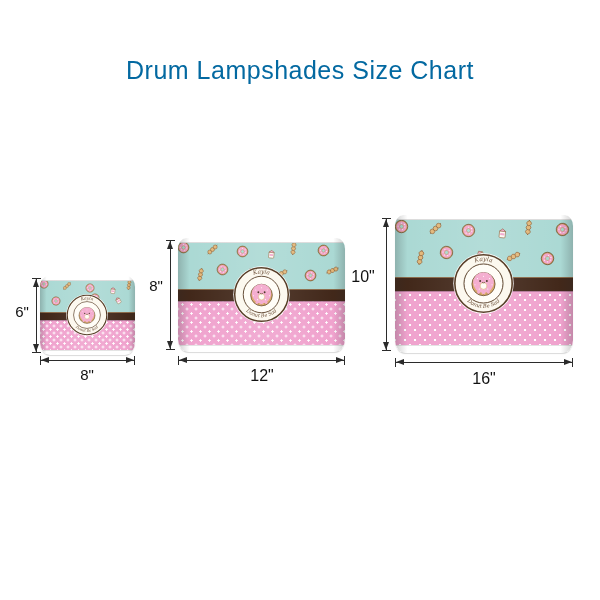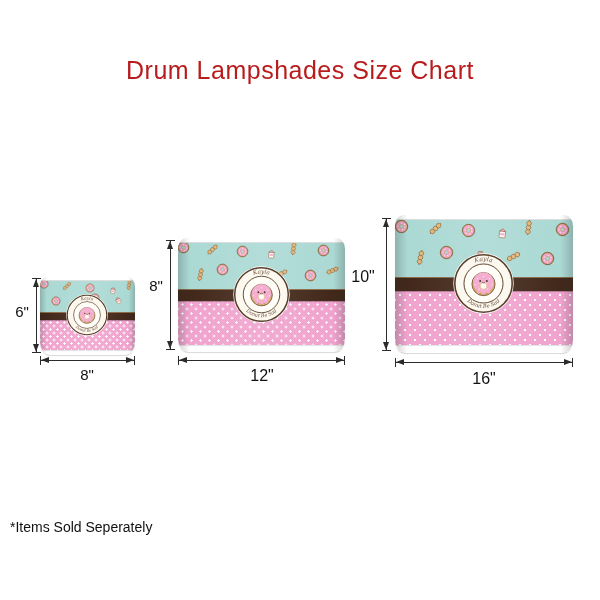--- a/index.html
+++ b/index.html
@@ -1,19 +1,19 @@
 <!DOCTYPE html>
 <html><head>
 <meta charset="utf-8">
 <style>
   html,body{margin:0;padding:0;background:#fff;}
   .canvas{position:relative;width:600px;height:600px;background:#fff;margin:0 auto;overflow:hidden;
           font-family:"Liberation Sans",sans-serif;}
   .title{position:absolute;top:56px;left:0;width:600px;text-align:center;
-         font-size:25px;color:#b91c1c;letter-spacing:0.5px;}
+         font-size:25px;color:#0369a1;letter-spacing:0.5px;}
   .footnote{position:absolute;left:10px;top:519px;font-size:14px;color:#111;}
 
   
   .shade{position:absolute;overflow:hidden;border-radius:8px 8px 10px 10px / 11px 11px 13px 13px;
          box-shadow:0 1px 1px rgba(0,0,0,.15);}
   .shade::after{content:"";position:absolute;inset:0;z-index:6;border-radius:inherit;pointer-events:none;
          background:linear-gradient(90deg,rgba(40,40,40,.22) 0%,rgba(255,255,255,0) 7%,
                     rgba(255,255,255,.10) 50%,rgba(255,255,255,0) 93%,rgba(40,40,40,.22) 100%);}
   .rim-top{position:absolute;top:0;left:0;right:0;height:4px;background:#fff;
            border-bottom:1px solid #dcdcdc;z-index:3;}
@@ -362,14 +362,13 @@
   </div>
   <div class="harrow h16">
     <div class="line"></div>
       <div class="cap-l"></div>
       <div class="cap-r"></div>
       <div class="a-lf"></div>
       <div class="a-rt"></div>
   </div>
   <div class="dim-label big w16">16"</div>
 
-  <div class="footnote">*Items Sold Seperately</div>
 </div>
 
 </body></html>

